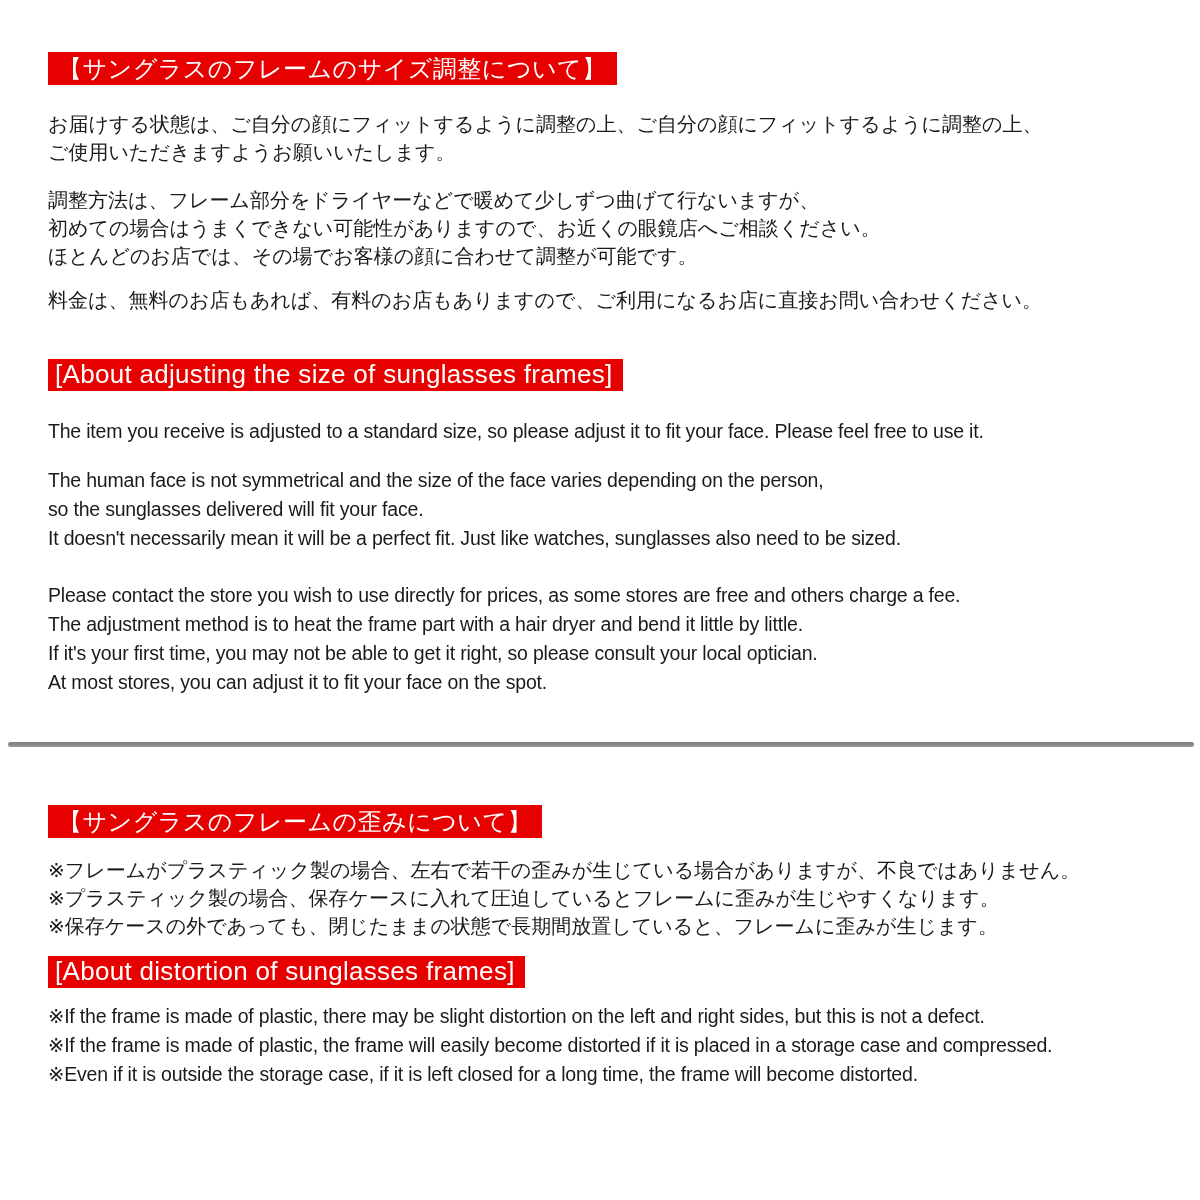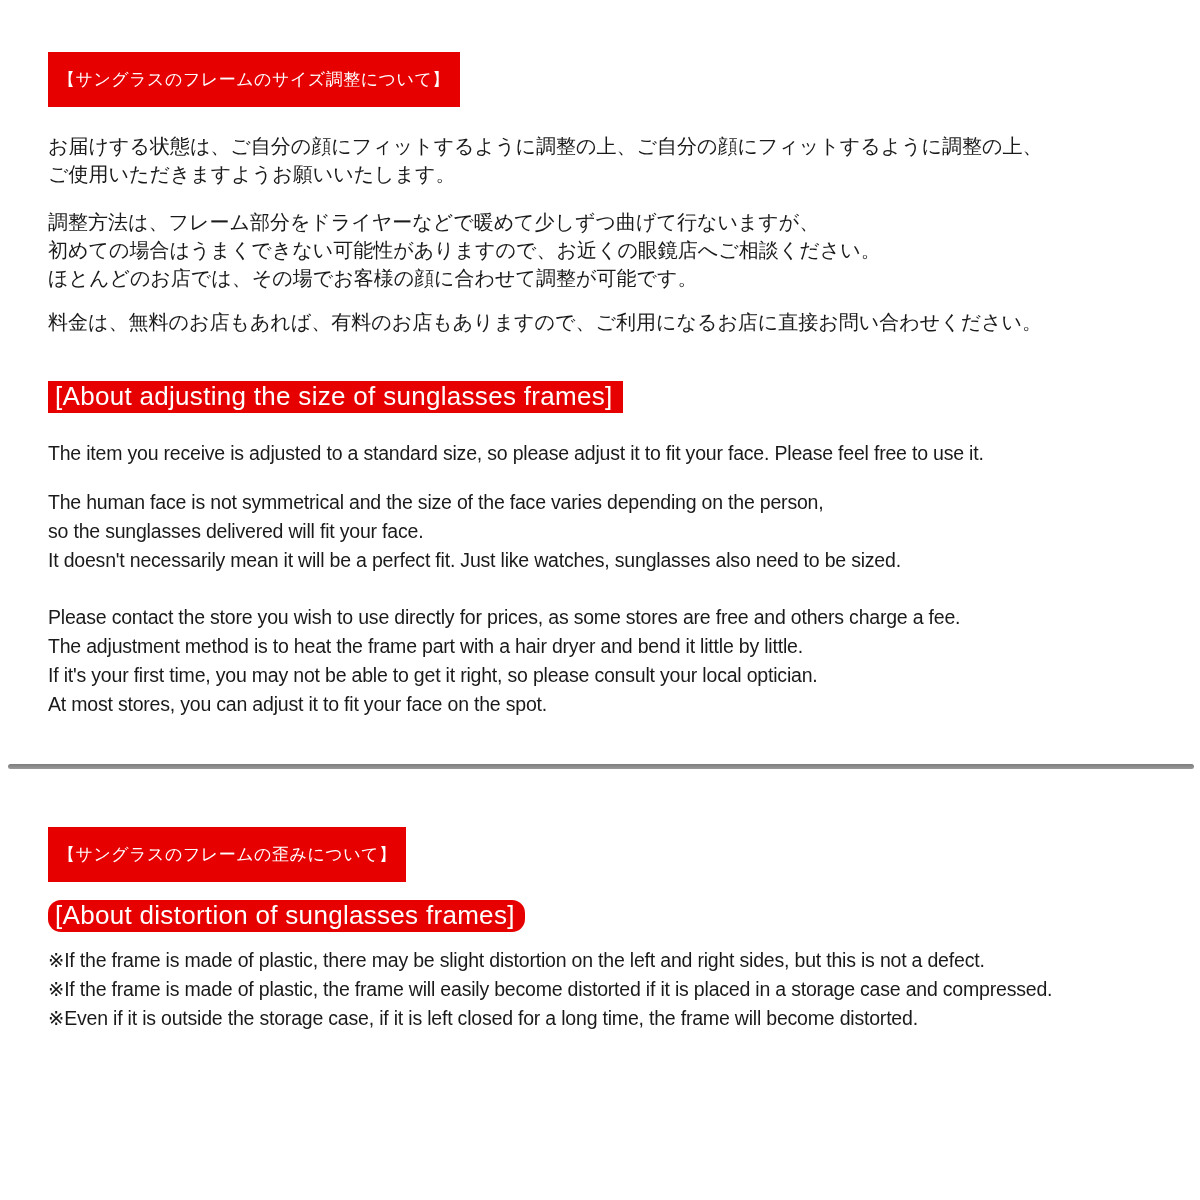--- a/index.html
+++ b/index.html
@@ -17,23 +17,23 @@
     width:1200px;height:1200px;
     padding:52px 40px 0 48px;
   }
   .banner{
     display:inline-block;
     background:var(--accent);
     color:#ffffff;
     white-space:pre;
   }
   .banner.jp{
-    font-size:17px;
+    font-size:24px;
     line-height:33px;
-    padding:11px 10px;
+    padding:0 10px;
     letter-spacing:0.5px;
   }
   .banner.en{
     font-size:26px;
     line-height:31px;
     padding:0 10px 1px 7px;
     letter-spacing:0.3px;
   }
   .para{
     white-space:pre;
@@ -61,21 +61,21 @@
   #en-size-p4{margin-bottom:0;}
   .divider{
     height:5px;
     background:linear-gradient(#7d7d7d,#9a9a9a);
     border-radius:3px;
     margin:45px 0 0 -40px;
     width:1186px;
   }
   #banner-distortion-jp{margin-top:58px;margin-bottom:18px;}
   #jp-distortion-notes{margin-bottom:16px;}
-  #banner-distortion-en{margin-bottom:14px;border-radius:13px;}
+  #banner-distortion-en{margin-bottom:14px;}
 </style>
 </head>
 <body>
 
 <div class="page">
 
   <section>
     <div>
       <span id="banner-size-jp" class="banner jp">【サングラスのフレームのサイズ調整について】</span>
     </div>
@@ -101,20 +101,23 @@
 At most stores, you can adjust it to fit your face on the spot.</p>
   </section>
 
   <div class="divider"></div>
 
   <section>
     <div>
       <span id="banner-distortion-jp" class="banner jp">【サングラスのフレームの歪みについて】</span>
     </div>
 
+    <p id="jp-distortion-notes" class="para jp">※フレームがプラスティック製の場合、左右で若干の歪みが生じている場合がありますが、不良ではありません。
+※プラスティック製の場合、保存ケースに入れて圧迫しているとフレームに歪みが生じやすくなります。
+※保存ケースの外であっても、閉じたままの状態で長期間放置していると、フレームに歪みが生じます。</p>
 
     <div>
       <span id="banner-distortion-en" class="banner en">[About distortion of sunglasses frames]</span>
     </div>
 
     <p id="en-distortion-notes" class="para en">※If the frame is made of plastic, there may be slight distortion on the left and right sides, but this is not a defect.
 ※If the frame is made of plastic, the frame will easily become distorted if it is placed in a storage case and compressed.
 ※Even if it is outside the storage case, if it is left closed for a long time, the frame will become distorted.</p>
   </section>
 

